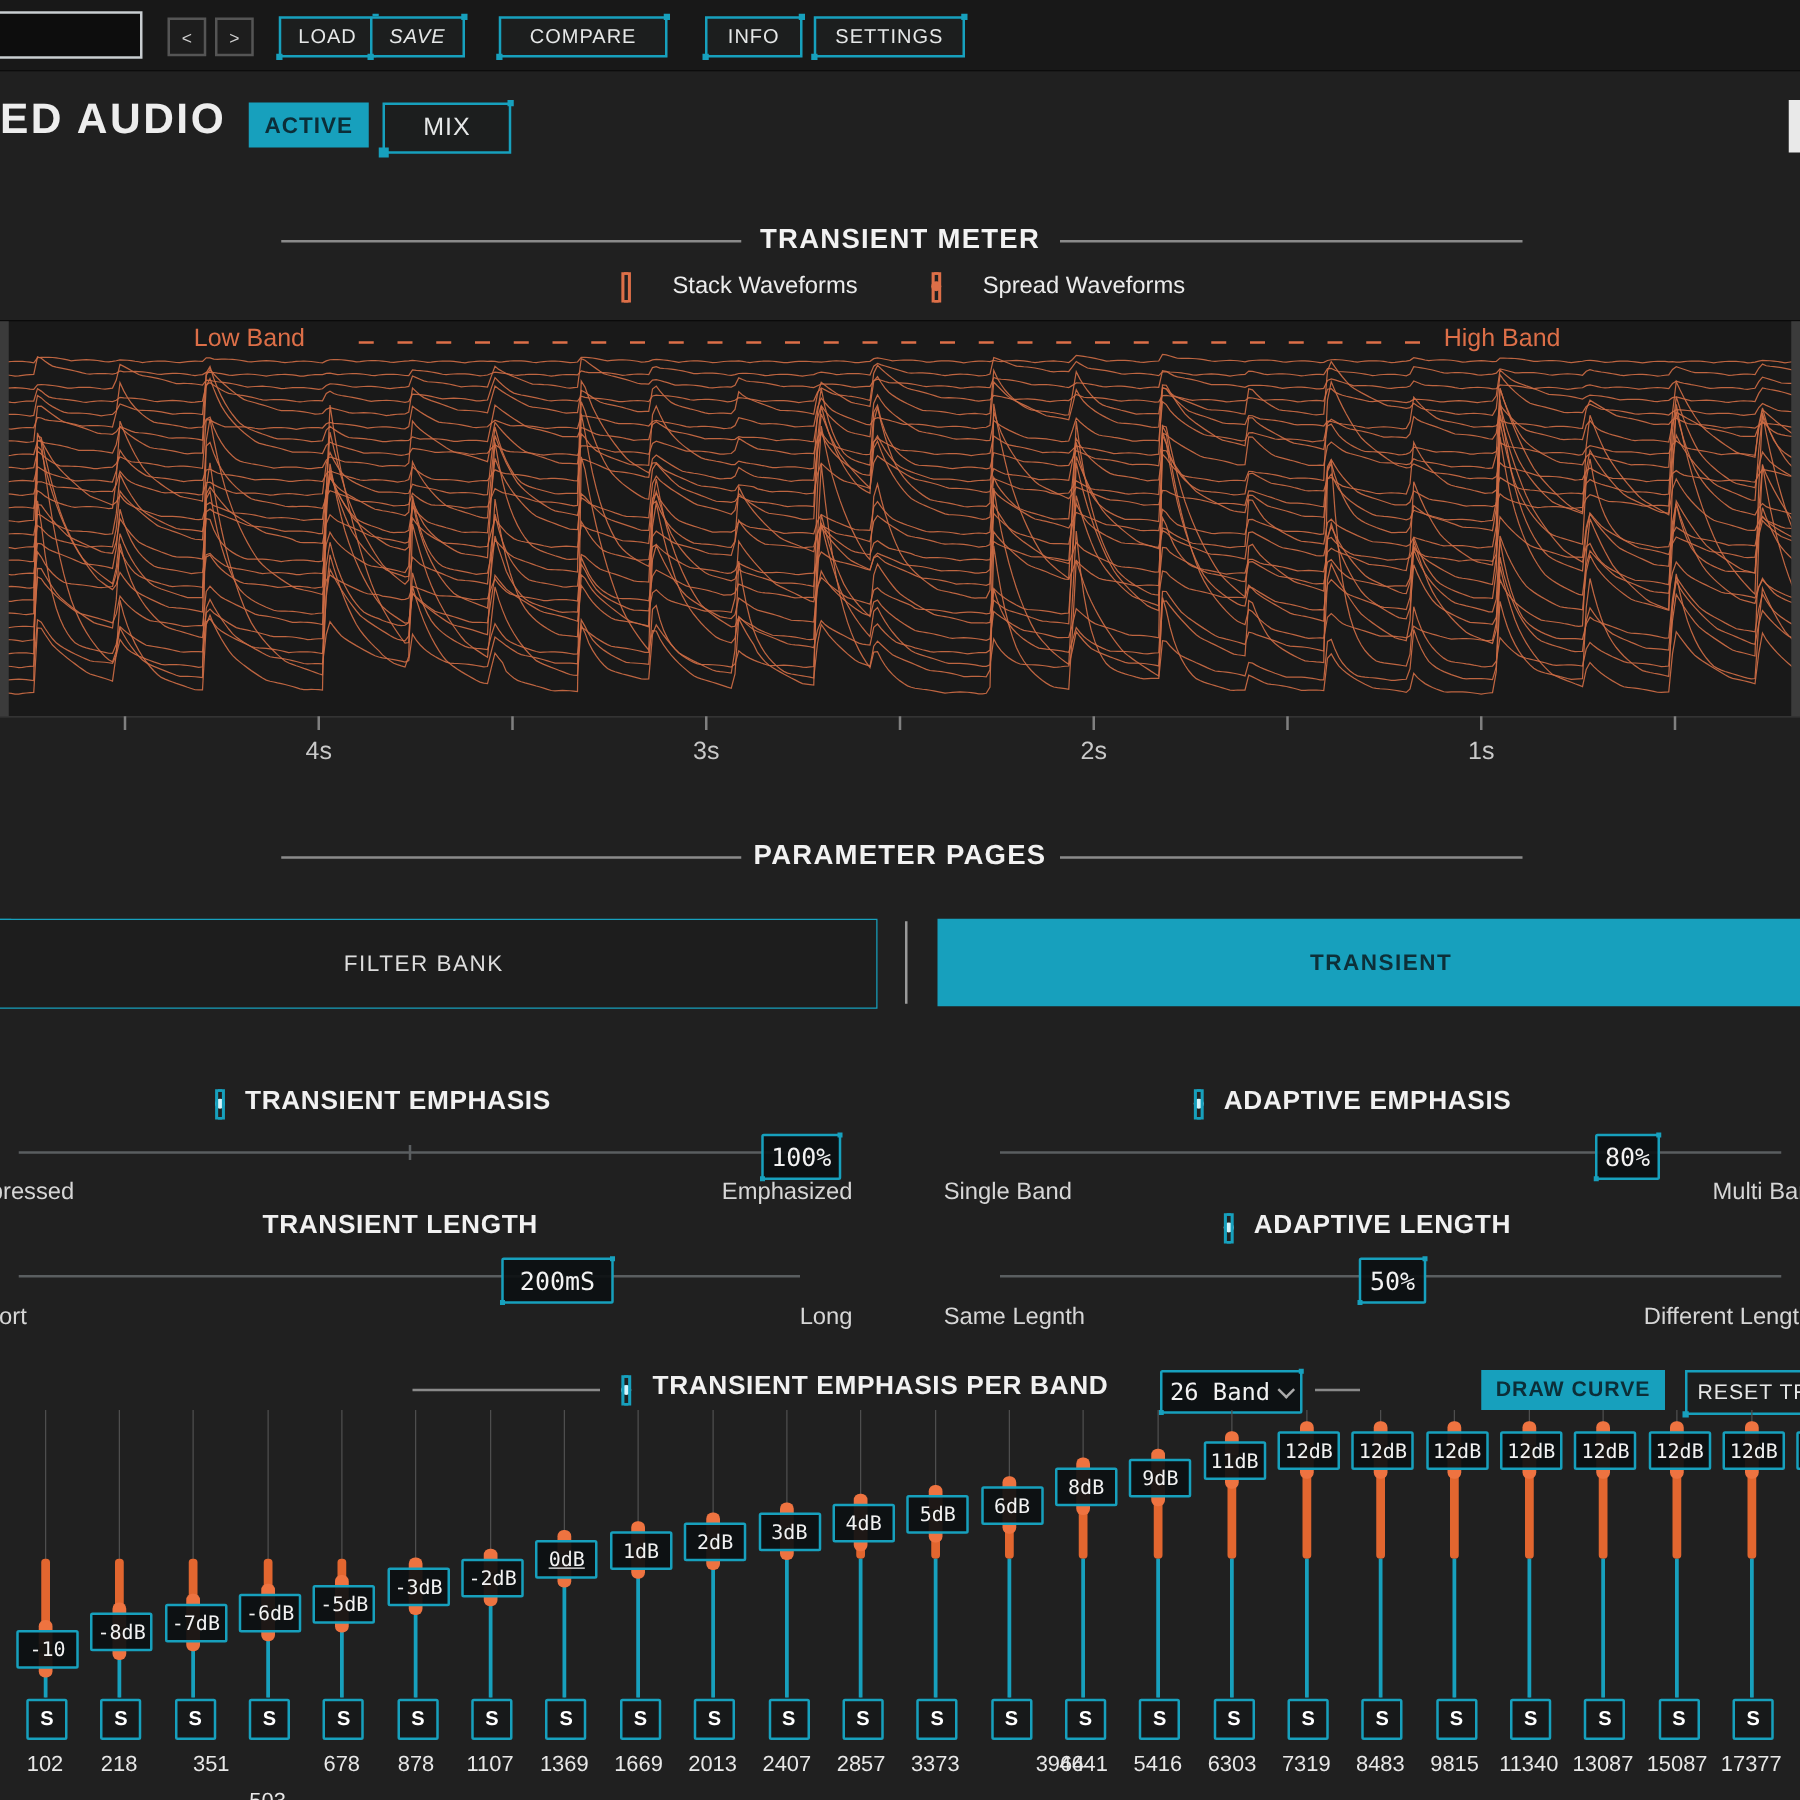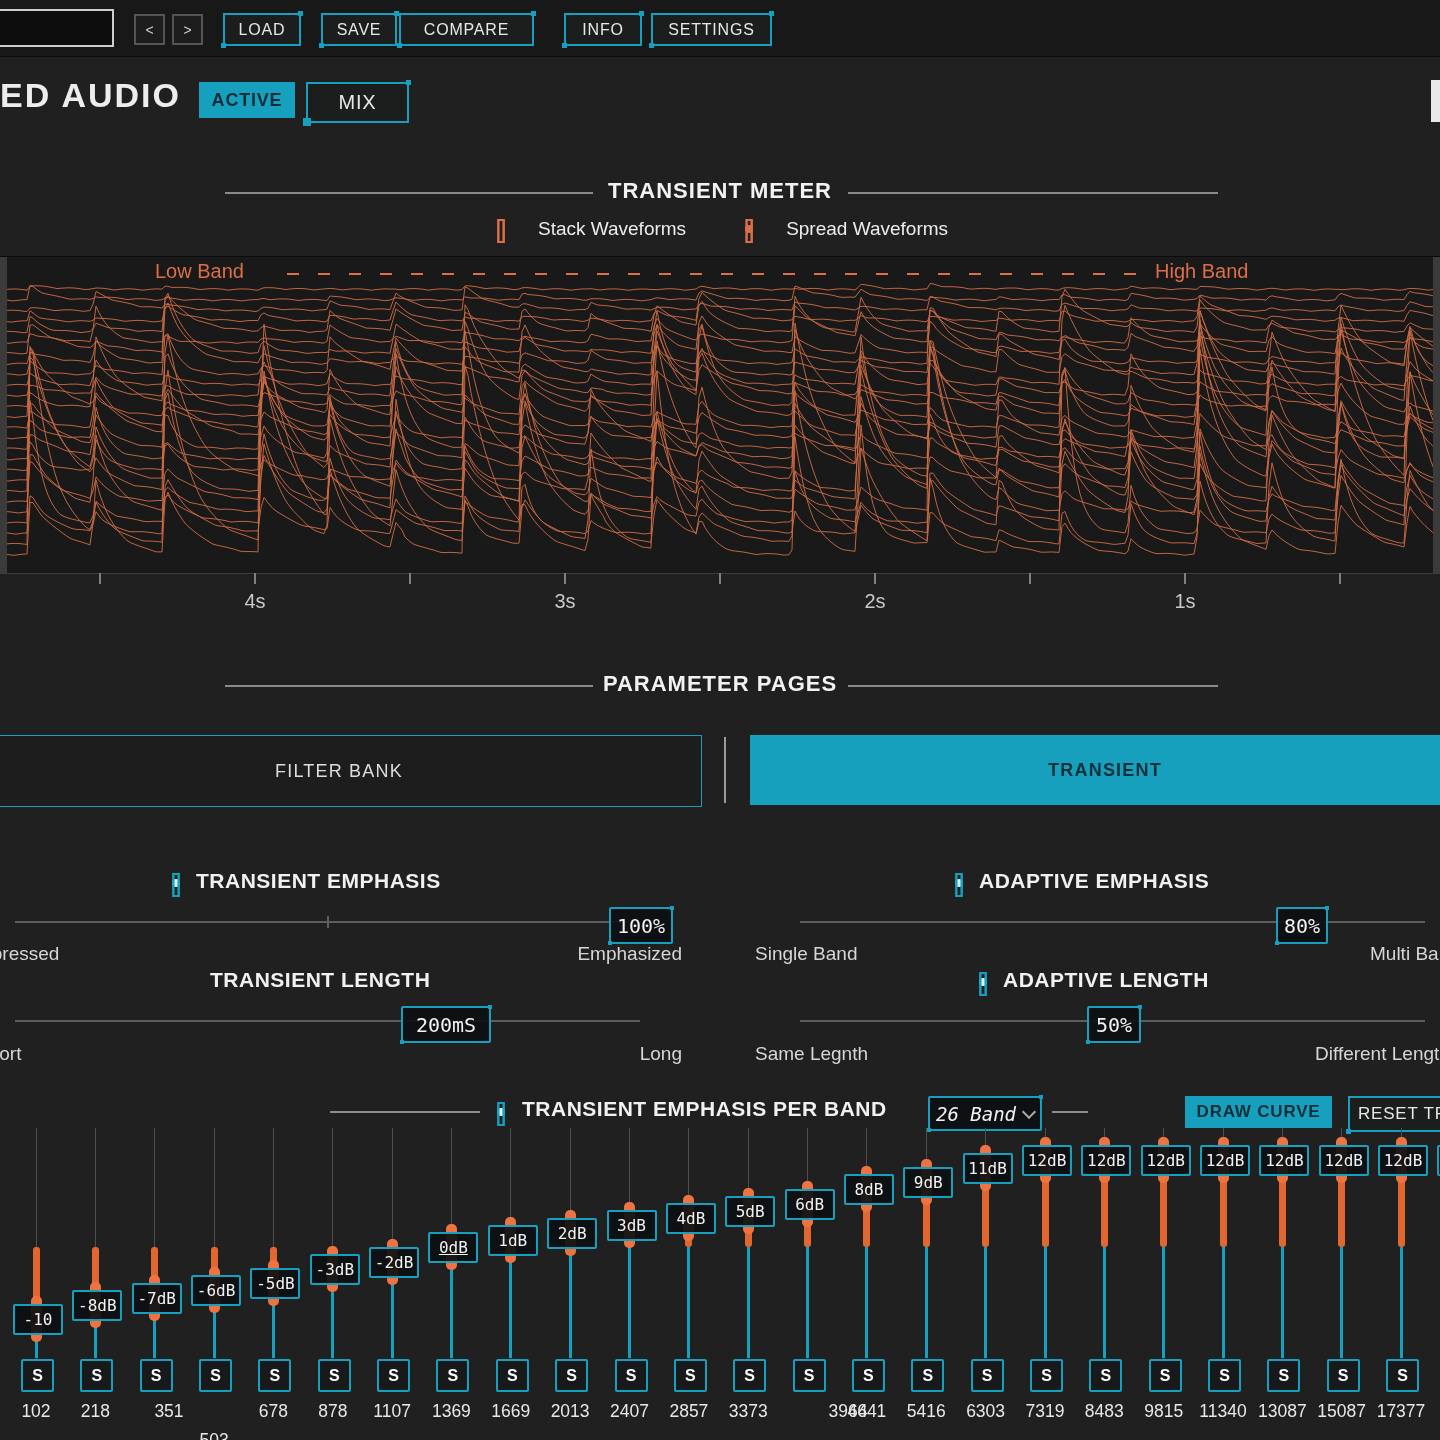--- a/index.html
+++ b/index.html
@@ -67,21 +67,21 @@
   .pline{height:2px;background:#5a5e60;}
   .ptick{width:2px;height:12px;background:#5a5e60;}
   .pminmax{font-size:19px;color:#d6d6d6;white-space:nowrap;}
   .vbox{border:2px solid var(--accent);background:rgba(12,16,18,0.92);color:#f2f2f2;border-radius:2px;}
   .vbox::before{content:"";position:absolute;width:4px;height:4px;background:var(--accent);top:-3px;right:-3px;}
   .vbox::after{content:"";position:absolute;width:4px;height:4px;background:var(--accent);bottom:-3px;left:-3px;}
   .pvbox{height:33px;font-size:20px;}
 
   
   #pb-title{left:522px;top:1097px;font-size:21px;font-weight:bold;letter-spacing:0.5px;color:#f1f1f1;}
-  #band-select{left:928px;top:1096px;width:110px;height:31px;font-size:19px;gap:8px;font-style:italic;}
+  #band-select{left:928px;top:1096px;width:110px;height:31px;font-size:19px;gap:8px;}
   .chev{width:8px;height:8px;border-right:2px solid #aaa;border-bottom:2px solid #aaa;transform:rotate(45deg);margin-top:-4px;}
   #draw-curve{left:1185px;top:1096px;width:147px;height:32px;font-size:17px;}
   #reset-btn{left:1348px;top:1096px;width:185px;height:32px;font-size:17px;white-space:nowrap;}
 
   
   .btrack{top:1128px;width:1px;height:230px;background:#4e4e4e;}
   .bfillo{width:7px;background:var(--orange2);border-radius:3px;}
   .bfillt{width:3px;background:var(--accent);}
   .bhandle{width:11px;height:46px;border-radius:5px;
     background:linear-gradient(180deg,#ee7340 0%,#ee7340 42%,#a34a20 42%,#a34a20 58%,#ee7340 58%,#ee7340 100%);}
@@ -91,21 +91,21 @@
   .bfreq{top:1401px;width:80px;text-align:center;font-size:17.5px;color:#e8e8e8;}
 </style>
 </head>
 <body style="--accent: #17a0bd; --orange: #dd6f48;">
 
 <div id="topbar" class="abs">
   <div id="preset" class="abs flexc"></div>
   <div class="abs navbtn flexc" style="left:134px;">&lt;</div>
   <div class="abs navbtn flexc" style="left:172px;">&gt;</div>
   <div class="abs obtn flexc" style="left:223px;top:13px;width:74px;height:29px;">LOAD</div>
-  <div class="abs obtn flexc" style="left:321px;top:13px;width:72px;height:29px;">SAVE</div>
+  <div class="abs obtn flexc" style="left:296px;top:13px;width:72px;height:29px;font-style:italic;">SAVE</div>
   <div class="abs obtn flexc" style="left:399px;top:13px;width:131px;height:29px;">COMPARE</div>
   <div class="abs obtn flexc" style="left:564px;top:13px;width:74px;height:29px;">INFO</div>
   <div class="abs obtn flexc" style="left:651px;top:13px;width:117px;height:29px;">SETTINGS</div>
 </div>
 
 <div id="brand" class="abs">ED AUDIO</div>
 <div id="active-btn" class="abs fillbtn flexc">ACTIVE</div>
 <div id="mix-btn" class="abs obtn flexc">MIX</div>
 <div id="logo-partial" class="abs"></div>
 

